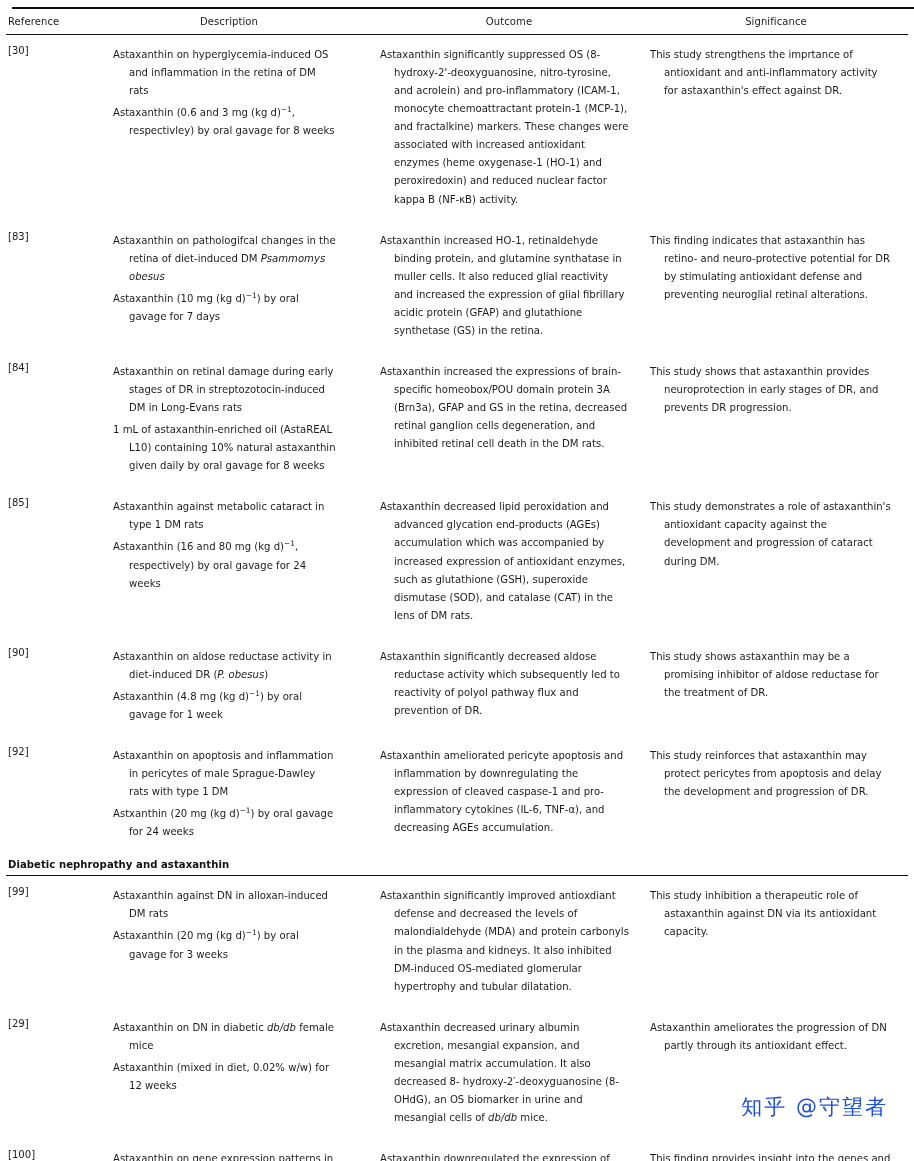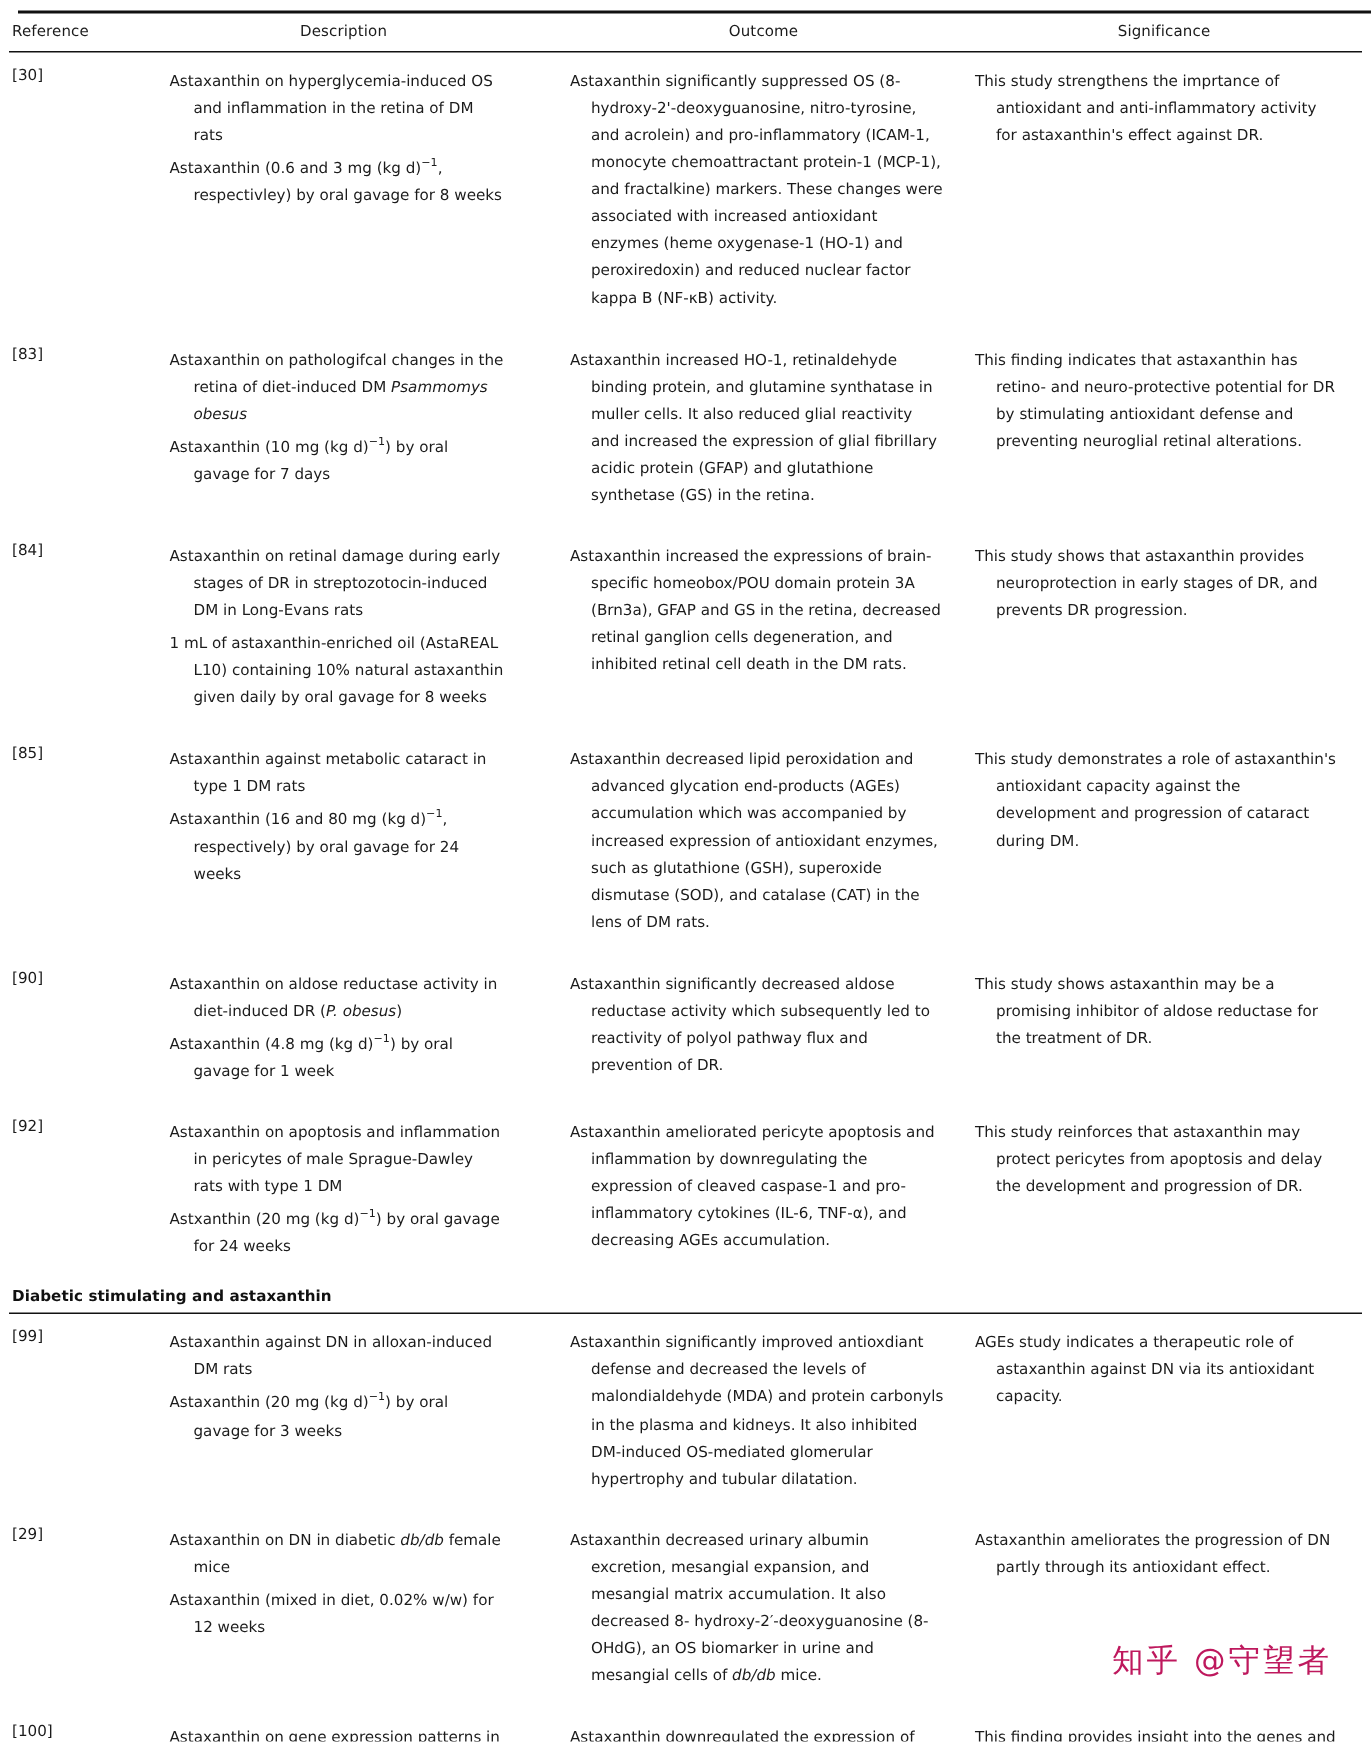--- a/index.html
+++ b/index.html
@@ -105,21 +105,21 @@
     font-size: 7.4px;
     vertical-align: super;
     line-height: 0;
   }
   i, .ital { font-style: italic; }
   .watermark {
     position: absolute;
     right: 26px;
     bottom: 40px;
     font-size: 21px;
-    color: #be185d;
+    color: #1d4ed8;
     letter-spacing: 2px;
     font-family: "DejaVu Sans", "Liberation Sans", sans-serif;
     user-select: none;
     white-space: nowrap;
   }
 </style>
 </head>
 <body>
 
 <div class="table-wrap">
@@ -224,35 +224,35 @@
             </span>
           </td>
           <td class="cell-out">
             <p class="para">Astaxanthin ameliorated pericyte apoptosis and inflammation by downregulating the expression of cleaved caspase-1 and pro-inflammatory cytokines (IL-6, TNF-α), and decreasing AGEs accumulation.</p>
           </td>
           <td class="cell-sig">
             <p class="para">This study reinforces that astaxanthin may protect pericytes from apoptosis and delay the development and progression of DR.</p>
           </td>
         </tr>
         <tr class="section-row">
-          <td colspan="4">Diabetic stimulating and astaxanthin</td>
+          <td colspan="4">Diabetic nephropathy and astaxanthin</td>
         </tr>
         <tr class="data-row">
           <td class="cell-ref">[99]</td>
           <td class="cell-desc">
             <span class="blk">
               <p class="para">Astaxanthin against DN in alloxan-induced DM rats</p>
               <p class="para">Astaxanthin (20 mg (kg d)<sup>−1</sup>) by oral gavage for 3 weeks</p>
             </span>
           </td>
           <td class="cell-out">
             <p class="para">Astaxanthin significantly improved antioxdiant defense and decreased the levels of malondialdehyde (MDA) and protein carbonyls in the plasma and kidneys. It also inhibited DM-induced OS-mediated glomerular hypertrophy and tubular dilatation.</p>
           </td>
           <td class="cell-sig">
-            <p class="para">AGEs study indicates a therapeutic role of astaxanthin against DN via its antioxidant capacity.</p>
+            <p class="para">This study inhibition a therapeutic role of astaxanthin against DN via its antioxidant capacity.</p>
           </td>
         </tr>
         <tr class="data-row">
           <td class="cell-ref">[29]</td>
           <td class="cell-desc">
             <span class="blk">
               <p class="para">Astaxanthin on DN in diabetic <i class="ital">db/db</i> female mice</p>
               <p class="para">Astaxanthin (mixed in diet, 0.02% w/w) for 12 weeks</p>
             </span>
           </td>

